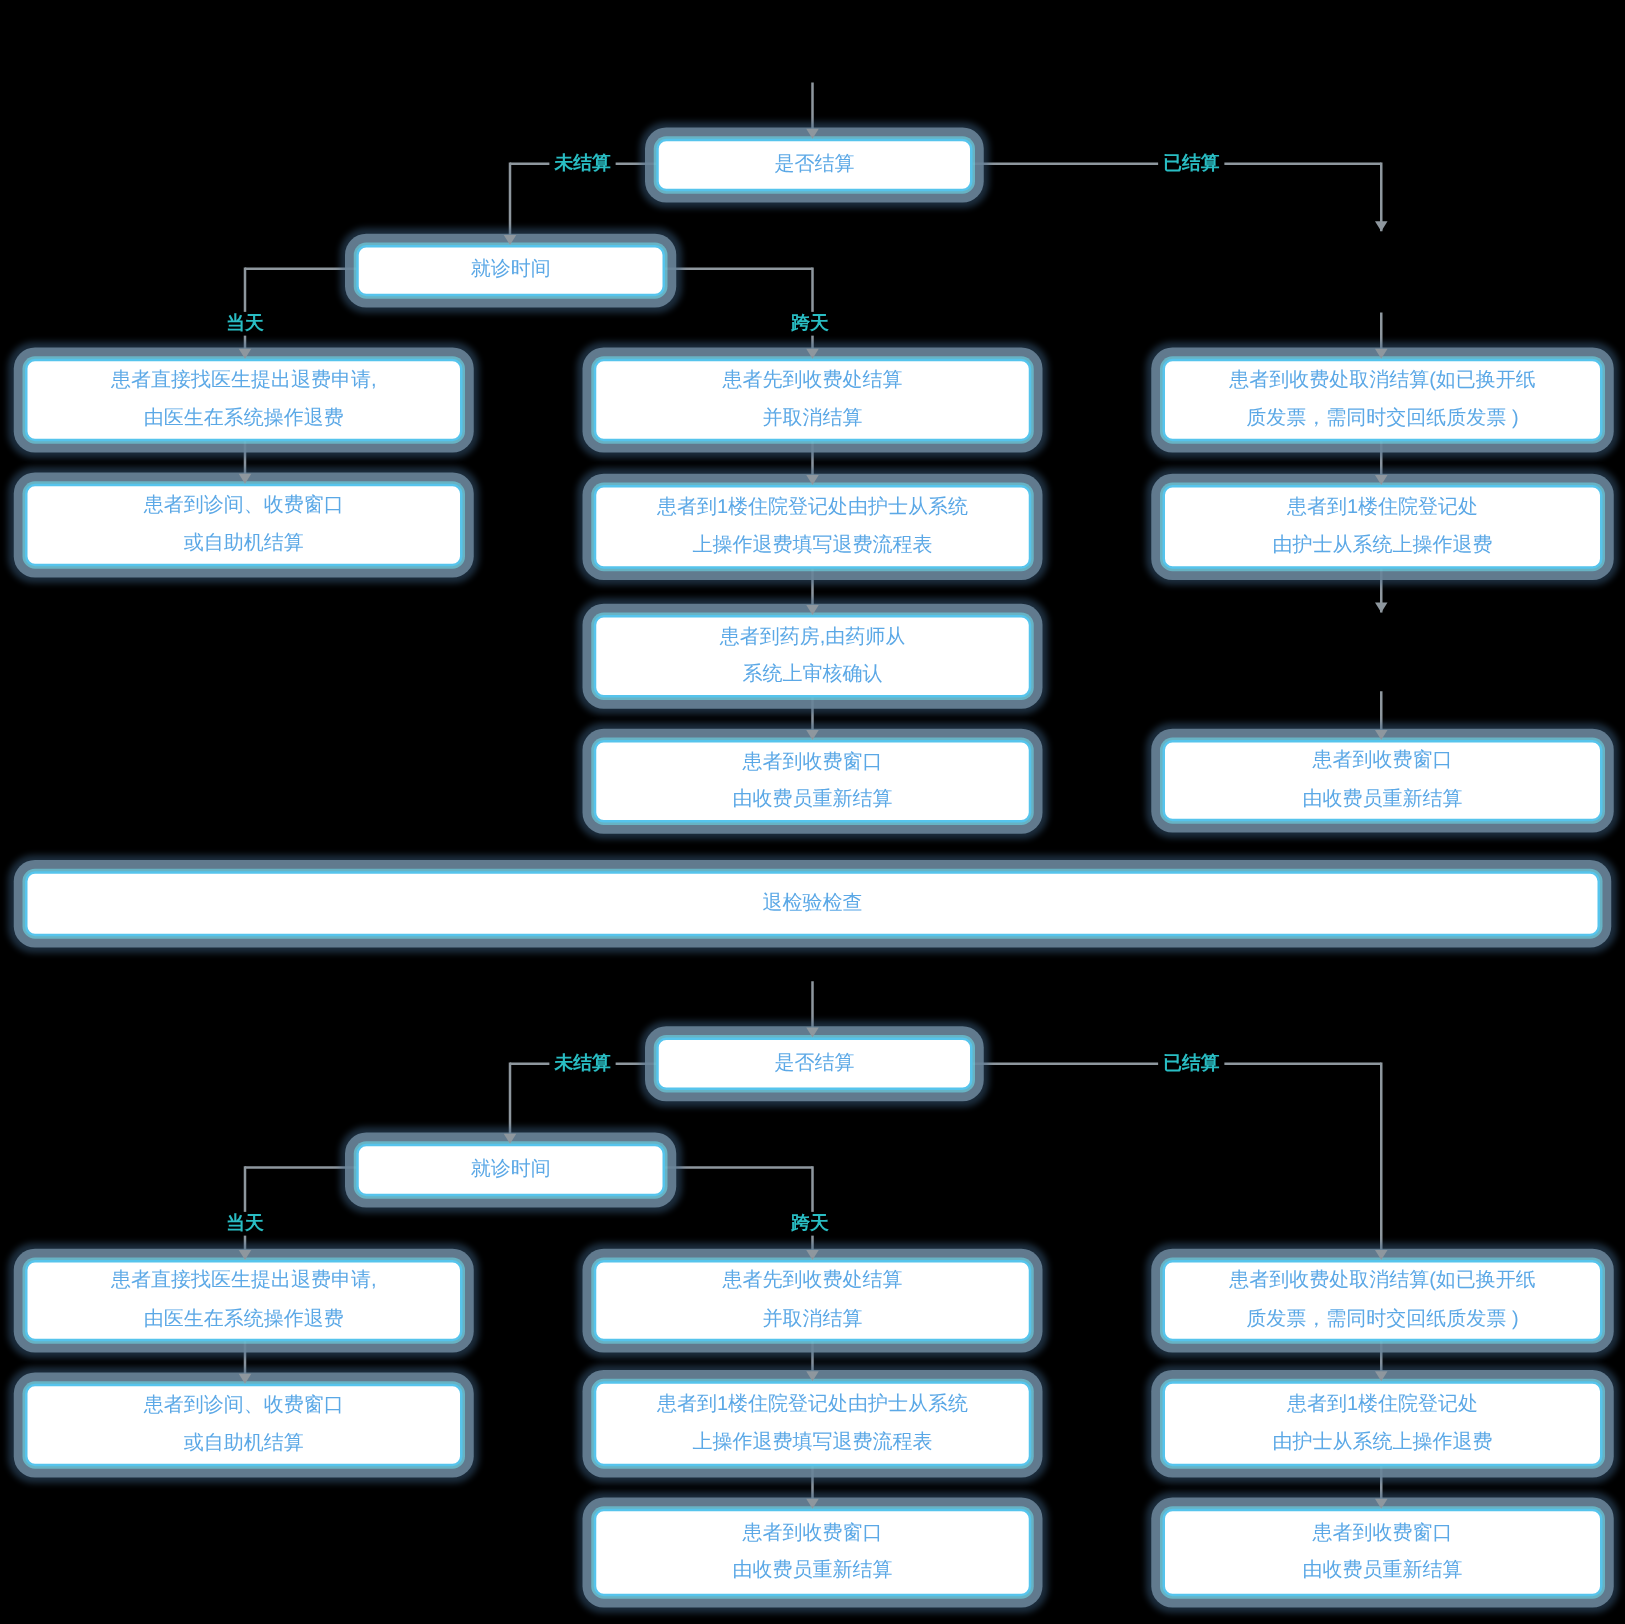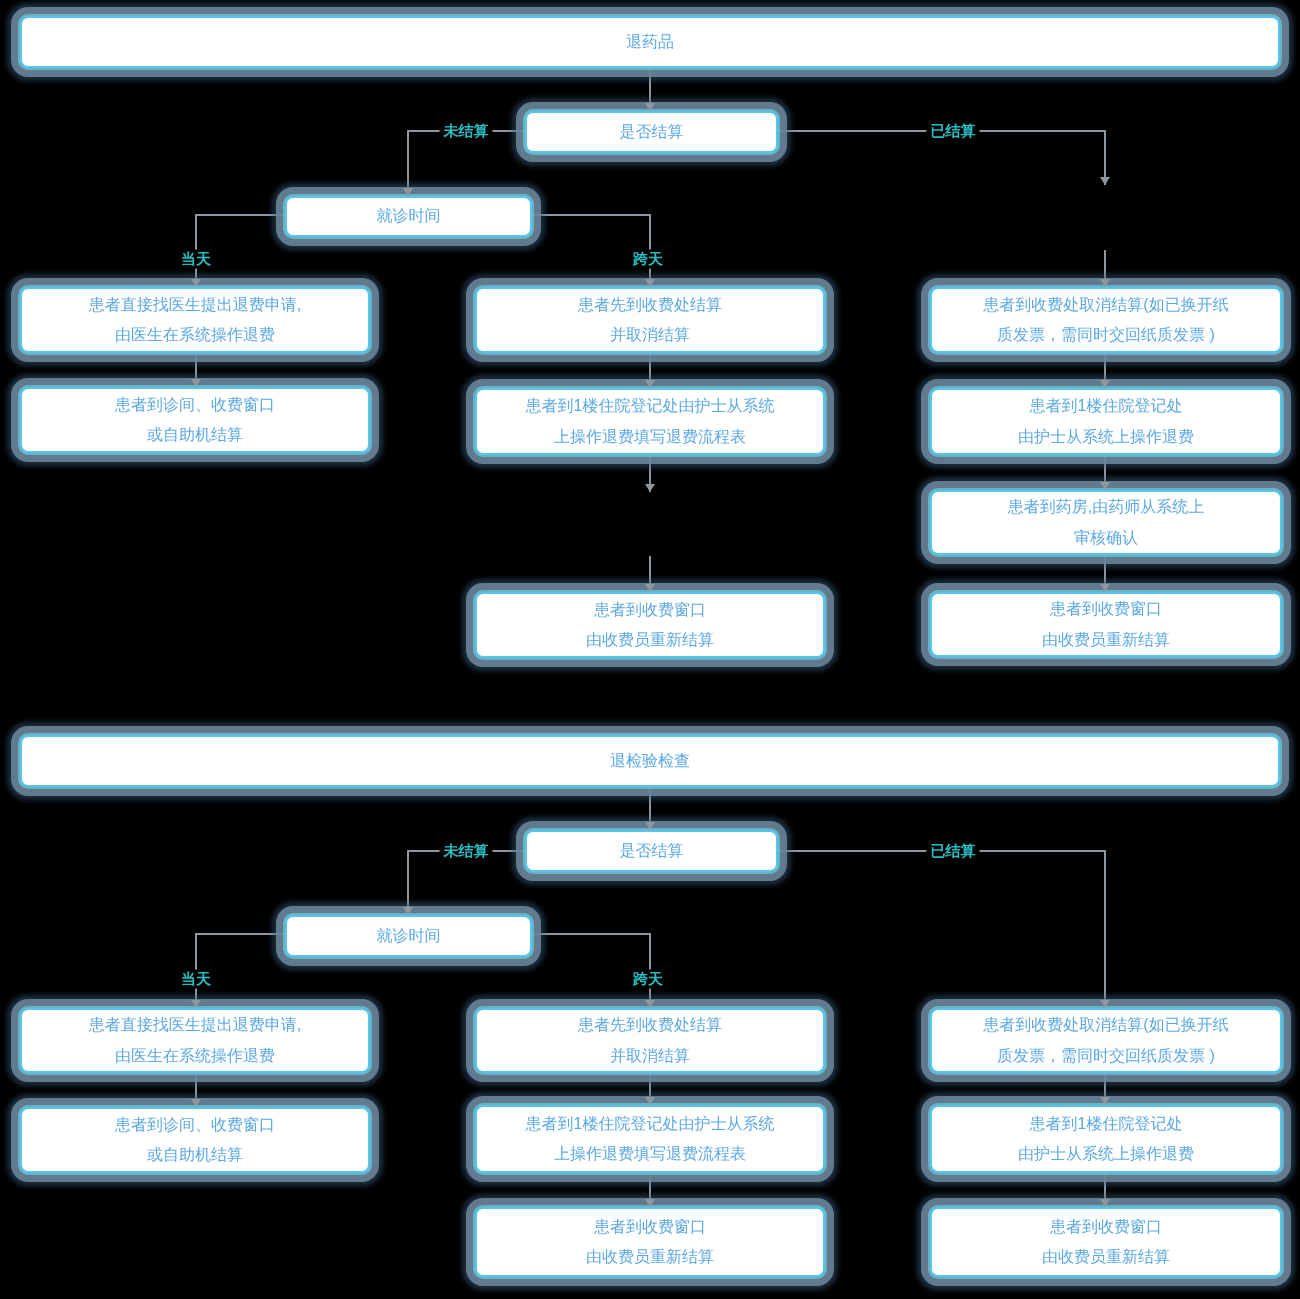--- a/index.html
+++ b/index.html
@@ -15,21 +15,20 @@
   .hl{position:absolute;height:2px;background:#8e979e;z-index:1;}
   .vl{position:absolute;width:2px;background:#8e979e;z-index:1;}
   .arr{position:absolute;width:0;height:0;border-left:5px solid transparent;
     border-right:5px solid transparent;border-top:8px solid #8e979e;z-index:4;}
 </style>
 </head>
 <body>
 
 <div id="stage">
 
-  <div class="chart-box" style="left:20px;top:16px;width:1260px;height:52px;">退药品</div>
 
   <div class="vl" style="left:649px;top:66px;height:45px;"></div>
   <div class="arr" style="left:645px;top:103px;"></div>
   <div class="chart-box" style="left:525px;top:111px;width:253px;height:42px;">是否结算</div>
 
   <div class="hl" style="left:408px;top:130px;width:117px;"></div>
   <div class="vl" style="left:407px;top:130px;height:66px;"></div>
   <div class="arr" style="left:403px;top:188px;"></div>
   <div class="edge-label" style="left:466px;top:131px;">未结算</div>
 
@@ -58,43 +57,43 @@
 或自助机结算</div>
 
   <div class="chart-box" style="left:475px;top:287px;width:350px;height:66px;">患者先到收费处结算
 并取消结算</div>
   <div class="vl" style="left:649px;top:351px;height:37px;"></div>
   <div class="arr" style="left:645px;top:380px;"></div>
   <div class="chart-box" style="left:475px;top:388px;width:350px;height:67px;">患者到1楼住院登记处由护士从系统
 上操作退费填写退费流程表</div>
   <div class="vl" style="left:649px;top:453px;height:39px;"></div>
   <div class="arr" style="left:645px;top:484px;"></div>
+  <div class="chart-box" style="left:475px;top:492px;width:350px;height:66px;">患者到药房,由药师从
+系统上审核确认</div>
   <div class="vl" style="left:649px;top:556px;height:36px;"></div>
   <div class="arr" style="left:645px;top:584px;"></div>
   <div class="chart-box" style="left:475px;top:592px;width:350px;height:66px;">患者到收费窗口
 由收费员重新结算</div>
 
   <div class="vl" style="left:1104px;top:250px;height:37px;"></div>
   <div class="arr" style="left:1100px;top:279px;"></div>
   <div class="chart-box" style="left:930px;top:287px;width:352px;height:66px;">患者到收费处取消结算(如已换开纸
 质发票，需同时交回纸质发票 )</div>
   <div class="vl" style="left:1104px;top:351px;height:37px;"></div>
   <div class="arr" style="left:1100px;top:380px;"></div>
   <div class="chart-box" style="left:930px;top:388px;width:352px;height:67px;">患者到1楼住院登记处
 由护士从系统上操作退费</div>
   <div class="vl" style="left:1104px;top:453px;height:37px;"></div>
   <div class="arr" style="left:1100px;top:482px;"></div>
-  <div class="chart-box" style="left:930px;top:490px;width:352px;height:65px;">患者到药房,由药师从系统上
-审核确认</div>
   <div class="vl" style="left:1104px;top:553px;height:39px;"></div>
   <div class="arr" style="left:1100px;top:584px;"></div>
   <div class="chart-box" style="left:930px;top:592px;width:352px;height:65px;">患者到收费窗口
 由收费员重新结算</div>
 
-  <div class="chart-box" style="left:20px;top:735px;width:1260px;height:52px;">退检验检查</div>
+  <div class="chart-box" style="left:20px;top:697px;width:1260px;height:52px;">退检验检查</div>
 
   <div class="vl" style="left:649px;top:785px;height:47px;"></div>
   <div class="arr" style="left:645px;top:822px;"></div>
   <div class="chart-box" style="left:525px;top:830px;width:253px;height:42px;">是否结算</div>
 
   <div class="hl" style="left:408px;top:850px;width:117px;"></div>
   <div class="vl" style="left:407px;top:850px;height:66px;"></div>
   <div class="arr" style="left:403px;top:907px;"></div>
   <div class="edge-label" style="left:466px;top:851px;">未结算</div>
 

